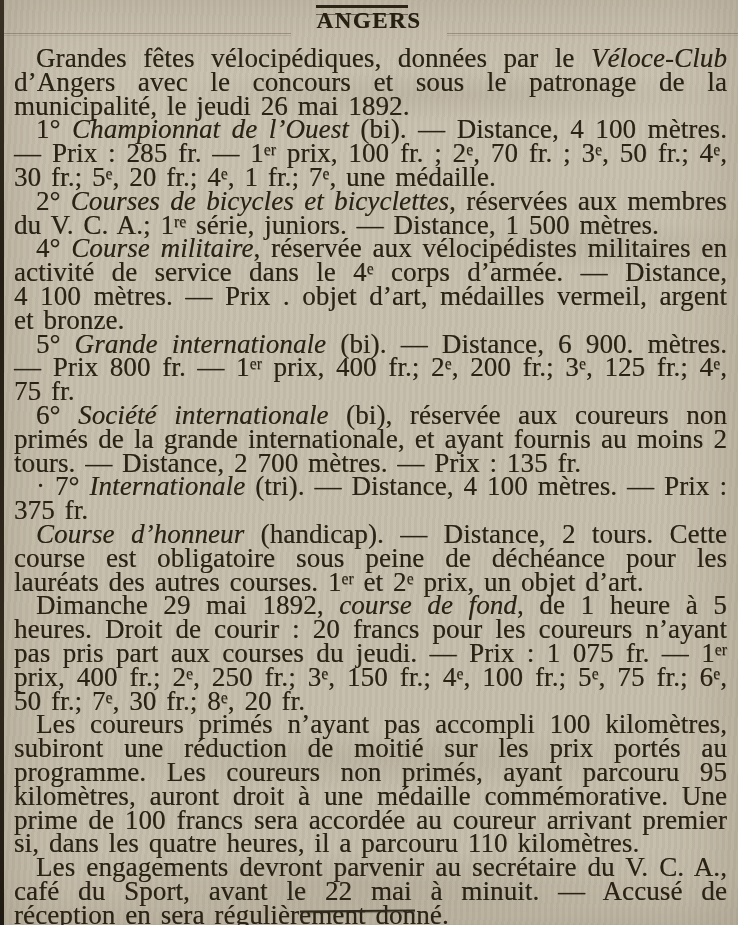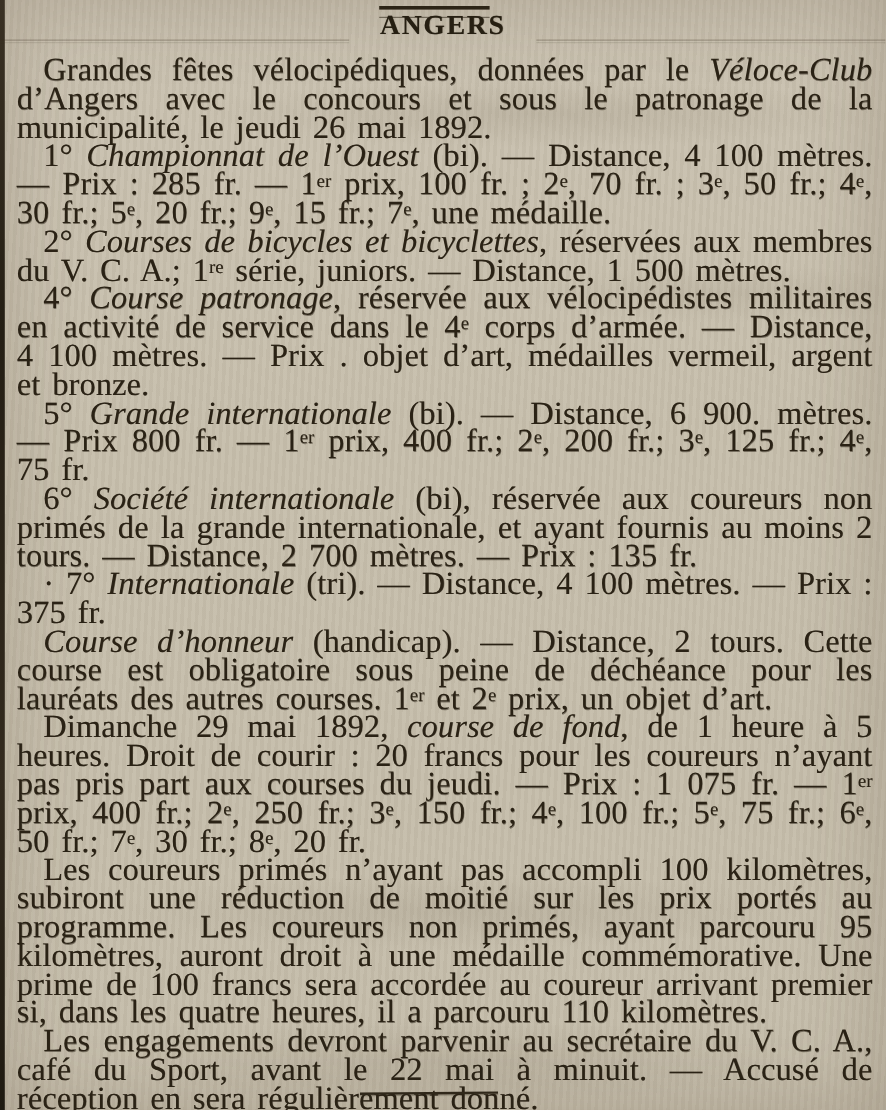--- a/index.html
+++ b/index.html
@@ -77,23 +77,23 @@
 <div id="page">
   <div class="left-rule"></div>
   <div class="top-rule"></div>
 
   <div class="title-row">
     <span class="heading">ANGERS</span>
   </div>
 
   <div class="article">
       <p><span>Grandes fêtes vélocipédiques, données par le </span><em>Véloce-Club</em><span> d’Angers avec le concours et sous le patronage de la municipalité, le jeudi 26 mai 1892.</span></p>
-      <p><span>1° </span><em>Championnat de l’Ouest</em><span> (bi). — Distance, 4&nbsp;100 mètres. — Prix : 285 fr. — 1</span><sup>er</sup><span> prix, 100 fr. ; 2</span><sup>e</sup><span>, 70 fr. ; 3</span><sup>e</sup><span>, 50 fr.; 4</span><sup>e</sup><span>, 30 fr.; 5</span><sup>e</sup><span>, 20 fr.; 9</span><sup>e</sup><span>, 15 fr.; 7</span><sup>e</sup><span>, une médaille.</span></p>
+      <p><span>1° </span><em>Championnat de l’Ouest</em><span> (bi). — Distance, 4&nbsp;100 mètres. — Prix : 285 fr. — 1</span><sup>er</sup><span> prix, 100 fr. ; 2</span><sup>e</sup><span>, 70 fr. ; 3</span><sup>e</sup><span>, 50 fr.; 4</span><sup>e</sup><span>, 30 fr.; 5</span><sup>e</sup><span>, 20 fr.; 4</span><sup>e</sup><span>, 1 fr.; 7</span><sup>e</sup><span>, une médaille.</span></p>
       <p><span>2° </span><em>Courses de bicycles et bicyclettes</em><span>, réservées aux membres du V. C. A.; 1</span><sup>re</sup><span> série, juniors. — Distance, 1&nbsp;500 mètres.</span></p>
-      <p><span>4° </span><em>Course patronage</em><span>, réservée aux vélocipédistes militaires en activité de service dans le 4</span><sup>e</sup><span> corps d’armée. — Distance, 4&nbsp;100 mètres. — Prix . objet d’art, médailles vermeil, argent et bronze.</span></p>
+      <p><span>4° </span><em>Course militaire</em><span>, réservée aux vélocipédistes militaires en activité de service dans le 4</span><sup>e</sup><span> corps d’armée. — Distance, 4&nbsp;100 mètres. — Prix . objet d’art, médailles vermeil, argent et bronze.</span></p>
       <p><span>5° </span><em>Grande internationale</em><span> (bi). — Distance, 6&nbsp;900. mètres. — Prix 800 fr. — 1</span><sup>er</sup><span> prix, 400 fr.; 2</span><sup>e</sup><span>, 200 fr.; 3</span><sup>e</sup><span>, 125 fr.; 4</span><sup>e</sup><span>, 75 fr.</span></p>
       <p><span>6° </span><em>Société internationale</em><span> (bi), réservée aux coureurs non primés de la grande internationale, et ayant fournis au moins 2 tours. — Distance, 2&nbsp;700 mètres. — Prix : 135 fr.</span></p>
       <p><span>· 7° </span><em>Internationale</em><span> (tri). — Distance, 4&nbsp;100 mètres. — Prix : 375 fr.</span></p>
       <p><em>Course d’honneur</em><span> (handicap). — Distance, 2 tours. Cette course est obligatoire sous peine de déchéance pour les lauréats des autres courses. 1</span><sup>er</sup><span> et 2</span><sup>e</sup><span> prix, un objet d’art.</span></p>
       <p><span>Dimanche 29 mai 1892, </span><em>course de fond</em><span>, de 1 heure à 5 heures. Droit de courir : 20 francs pour les coureurs n’ayant pas pris part aux courses du jeudi. — Prix : 1&nbsp;075 fr. — 1</span><sup>er</sup><span> prix, 400 fr.; 2</span><sup>e</sup><span>, 250 fr.; 3</span><sup>e</sup><span>, 150 fr.; 4</span><sup>e</sup><span>, 100 fr.; 5</span><sup>e</sup><span>, 75 fr.; 6</span><sup>e</sup><span>, 50 fr.; 7</span><sup>e</sup><span>, 30 fr.; 8</span><sup>e</sup><span>, 20 fr.</span></p>
       <p><span>Les coureurs primés n’ayant pas accompli 100 kilomètres, subiront une réduction de moitié sur les prix portés au programme. Les coureurs non primés, ayant parcouru 95 kilomètres, auront droit à une médaille commémorative. Une prime de 100 francs sera accordée au coureur arrivant premier si, dans les quatre heures, il a parcouru 110&nbsp;kilomètres.</span></p>
       <p><span>Les engagements devront parvenir au secrétaire du V. C. A., café du Sport, avant le 22 mai à minuit. — Accusé de réception en sera régulièrement donné.</span></p>
     </div>
 
   <div class="bottom-rule"></div>

